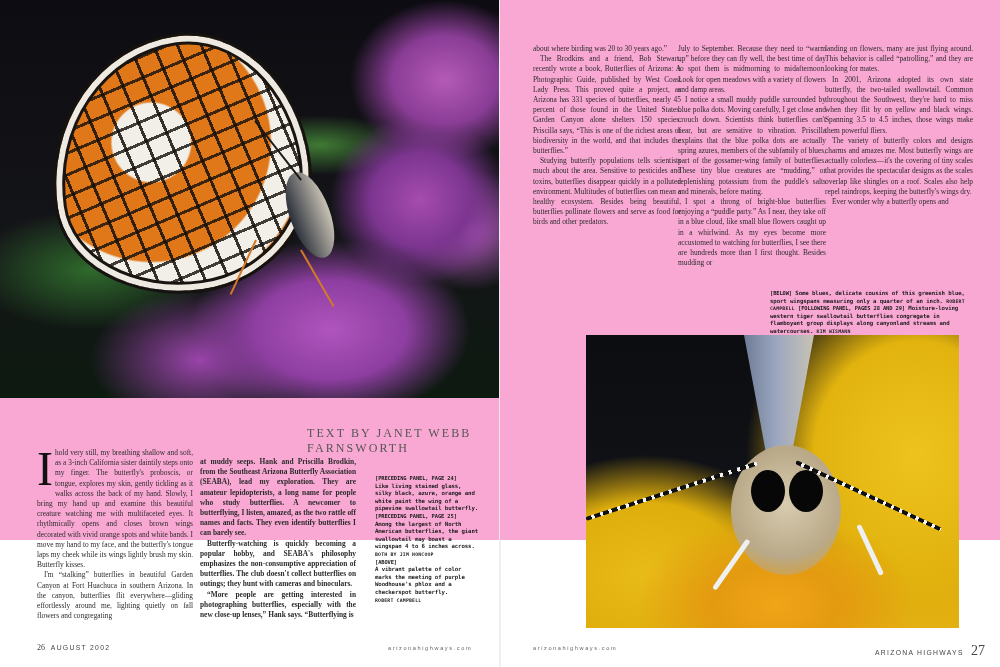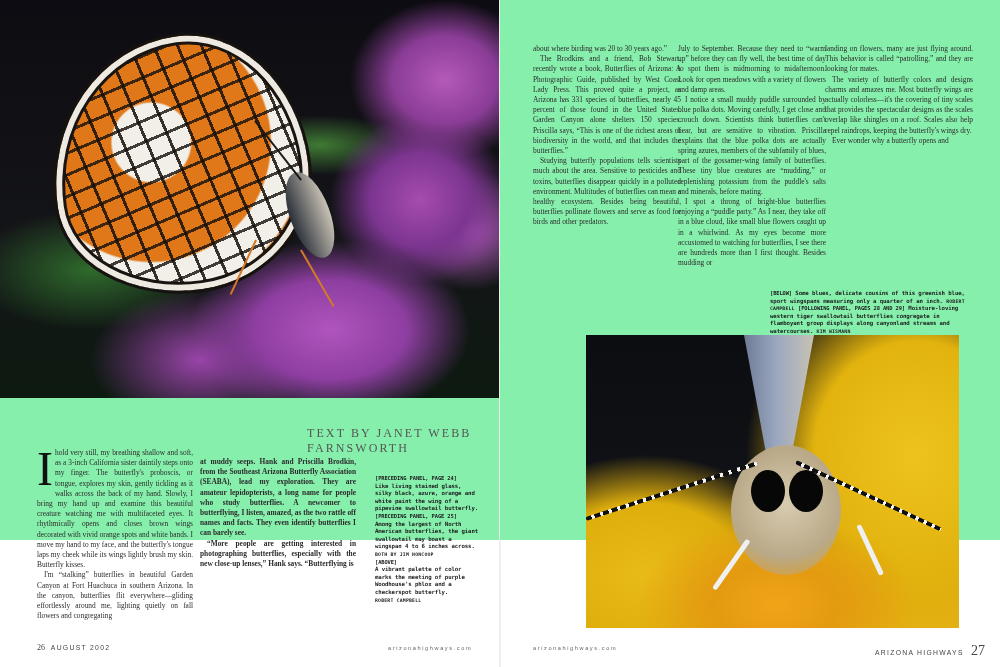--- a/index.html
+++ b/index.html
@@ -1,19 +1,19 @@
 <!DOCTYPE html>
 <html><head>
 <meta charset="utf-8">
 <style>
   * { margin: 0; padding: 0; box-sizing: border-box; }
   html, body { width: 1000px; height: 667px; background: #ffffff; overflow: hidden; }
   body { position: relative; font-family: "Liberation Serif", "DejaVu Serif", serif; color: #2a2a2a; }
 
-  .page { position: absolute; top: 0; height: 540px; background: #86efac; }
+  .page { position: absolute; top: 0; height: 540px; background: #f9a8d4; }
   .page-left { left: 0; width: 500px; }
   .page-right { left: 500px; width: 500px; }
   .gutter { position: absolute; left: 499px; top: 0; width: 2px; height: 667px; background: linear-gradient(90deg, #e9e9e9, #f7f7f7); }
 
   
   .photo-checkerspot {
     position: absolute; left: 0; top: 0; width: 500px; height: 398px; overflow: hidden;
     background:
       radial-gradient(ellipse 95px 80px at 445px 80px, #b45ab6 0%, #8a3d96 55%, rgba(40,10,40,0) 100%),
       radial-gradient(ellipse 90px 85px at 420px 200px, #a64cae 0%, #7c3590 55%, rgba(40,10,40,0) 100%),
@@ -112,20 +112,21 @@
 
   <div class="byline">TEXT BY JANET WEBB FARNSWORTH</div>
 
   <div class="col" style="left:37px; top:448px; width:156px;">
     <p class="noindent"><span class="dropcap">I</span><span>hold very still, my breathing shallow and soft, as a 3-inch California sister daintily steps onto my finger. The butterfly's proboscis, or tongue, explores my skin, gently tickling as it walks across the back of my hand. Slowly, I bring my hand up and examine this beautiful creature watching me with multifaceted eyes. It rhythmically opens and closes brown wings decorated with vivid orange spots and white bands. I move my hand to my face, and the butterfly's tongue laps my cheek while its wings lightly brush my skin. Butterfly kisses.</span></p>
     <p>I'm “stalking” butterflies in beautiful Garden Canyon at Fort Huachuca in southern Arizona. In the canyon, butterflies flit everywhere—gliding effortlessly around me, lighting quietly on fall flowers and congregating</p>
   </div>
 
   <div class="col" style="left:200px; top:457px; width:156px;font-weight:bold;">
     <p class="noindent">at muddy seeps. Hank and Priscilla Brodkin, from the Southeast Arizona Butterfly Association (SEABA), lead my exploration. They are amateur lepidopterists, a long name for people who study butterflies. A newcomer to butterflying, I listen, amazed, as the two rattle off names and facts. They even identify butterflies I can barely see.</p>
+    <p>Butterfly-watching is quickly becoming a popular hobby, and SEABA's philosophy emphasizes the non-consumptive appreciation of butterflies. The club doesn't collect butterflies on outings; they hunt with cameras and binoculars.</p>
     <p>“More people are getting interested in photographing butterflies, especially with the new close-up lenses,” Hank says. “Butterflying is</p>
   </div>
 
   <div class="caption" style="left:375px; top:475px; width:105px;">
     <div class="tag">[PRECEDING PANEL, PAGE 24]</div>
     <div>Like living stained glass, silky black, azure, orange and white paint the wing of a pipevine swallowtail butterfly.</div>
     <div class="tag">[PRECEDING PANEL, PAGE 25]</div>
     <div>Among the largest of North American butterflies, the giant swallowtail may boast a wingspan 4 to 6 inches across.</div>
     <div class="credit">BOTH BY JIM HONCOOP</div>
     <div class="tag">[ABOVE]</div>
@@ -151,20 +152,21 @@
   </div>
 
   <div class="col" style="left:178px; top:44px; width:148px;">
     <p class="noindent">July to September. Because they need to “warm up” before they can fly well, the best time of day to spot them is midmorning to midafternoon. Look for open meadows with a variety of flowers and damp areas.</p>
     <p>I notice a small muddy puddle surrounded by blue polka dots. Moving carefully, I get close and crouch down. Scientists think butterflies can't hear, but are sensitive to vibration. Priscilla explains that the blue polka dots are actually spring azures, members of the subfamily of blues, part of the gossamer-wing family of butterflies. These tiny blue creatures are “mudding,” or replenishing potassium from the puddle's salts and minerals, before mating.</p>
     <p>I spot a throng of bright-blue butterflies enjoying a “puddle party.” As I near, they take off in a blue cloud, like small blue flowers caught up in a whirlwind. As my eyes become more accustomed to watching for butterflies, I see there are hundreds more than I first thought. Besides mudding or</p>
   </div>
 
   <div class="col" style="left:325px; top:44px; width:148px;">
     <p class="noindent">landing on flowers, many are just flying around. This behavior is called “patrolling,” and they are looking for mates.</p>
+    <p>In 2001, Arizona adopted its own state butterfly, the two-tailed swallowtail. Common throughout the Southwest, they're hard to miss when they flit by on yellow and black wings. Spanning 3.5 to 4.5 inches, those wings make them powerful fliers.</p>
     <p>The variety of butterfly colors and designs charms and amazes me. Most butterfly wings are actually colorless—it's the covering of tiny scales that provides the spectacular designs as the scales overlap like shingles on a roof. Scales also help repel raindrops, keeping the butterfly's wings dry.</p>
     <p>Ever wonder why a butterfly opens and</p>
   </div>
 
   <div class="caption" style="left:270px; top:290px; width:200px;">
     <span class="tag">[BELOW]</span>
     <span>Some blues, delicate cousins of this greenish blue, sport wingspans measuring only a quarter of an inch.</span>
     <span class="credit">ROBERT CAMPBELL</span>
     <span class="tag">[FOLLOWING PANEL, PAGES 28 AND 29]</span>
     <span>Moisture-loving western tiger swallowtail butterflies congregate in flamboyant group displays along canyonland streams and watercourses.</span>

